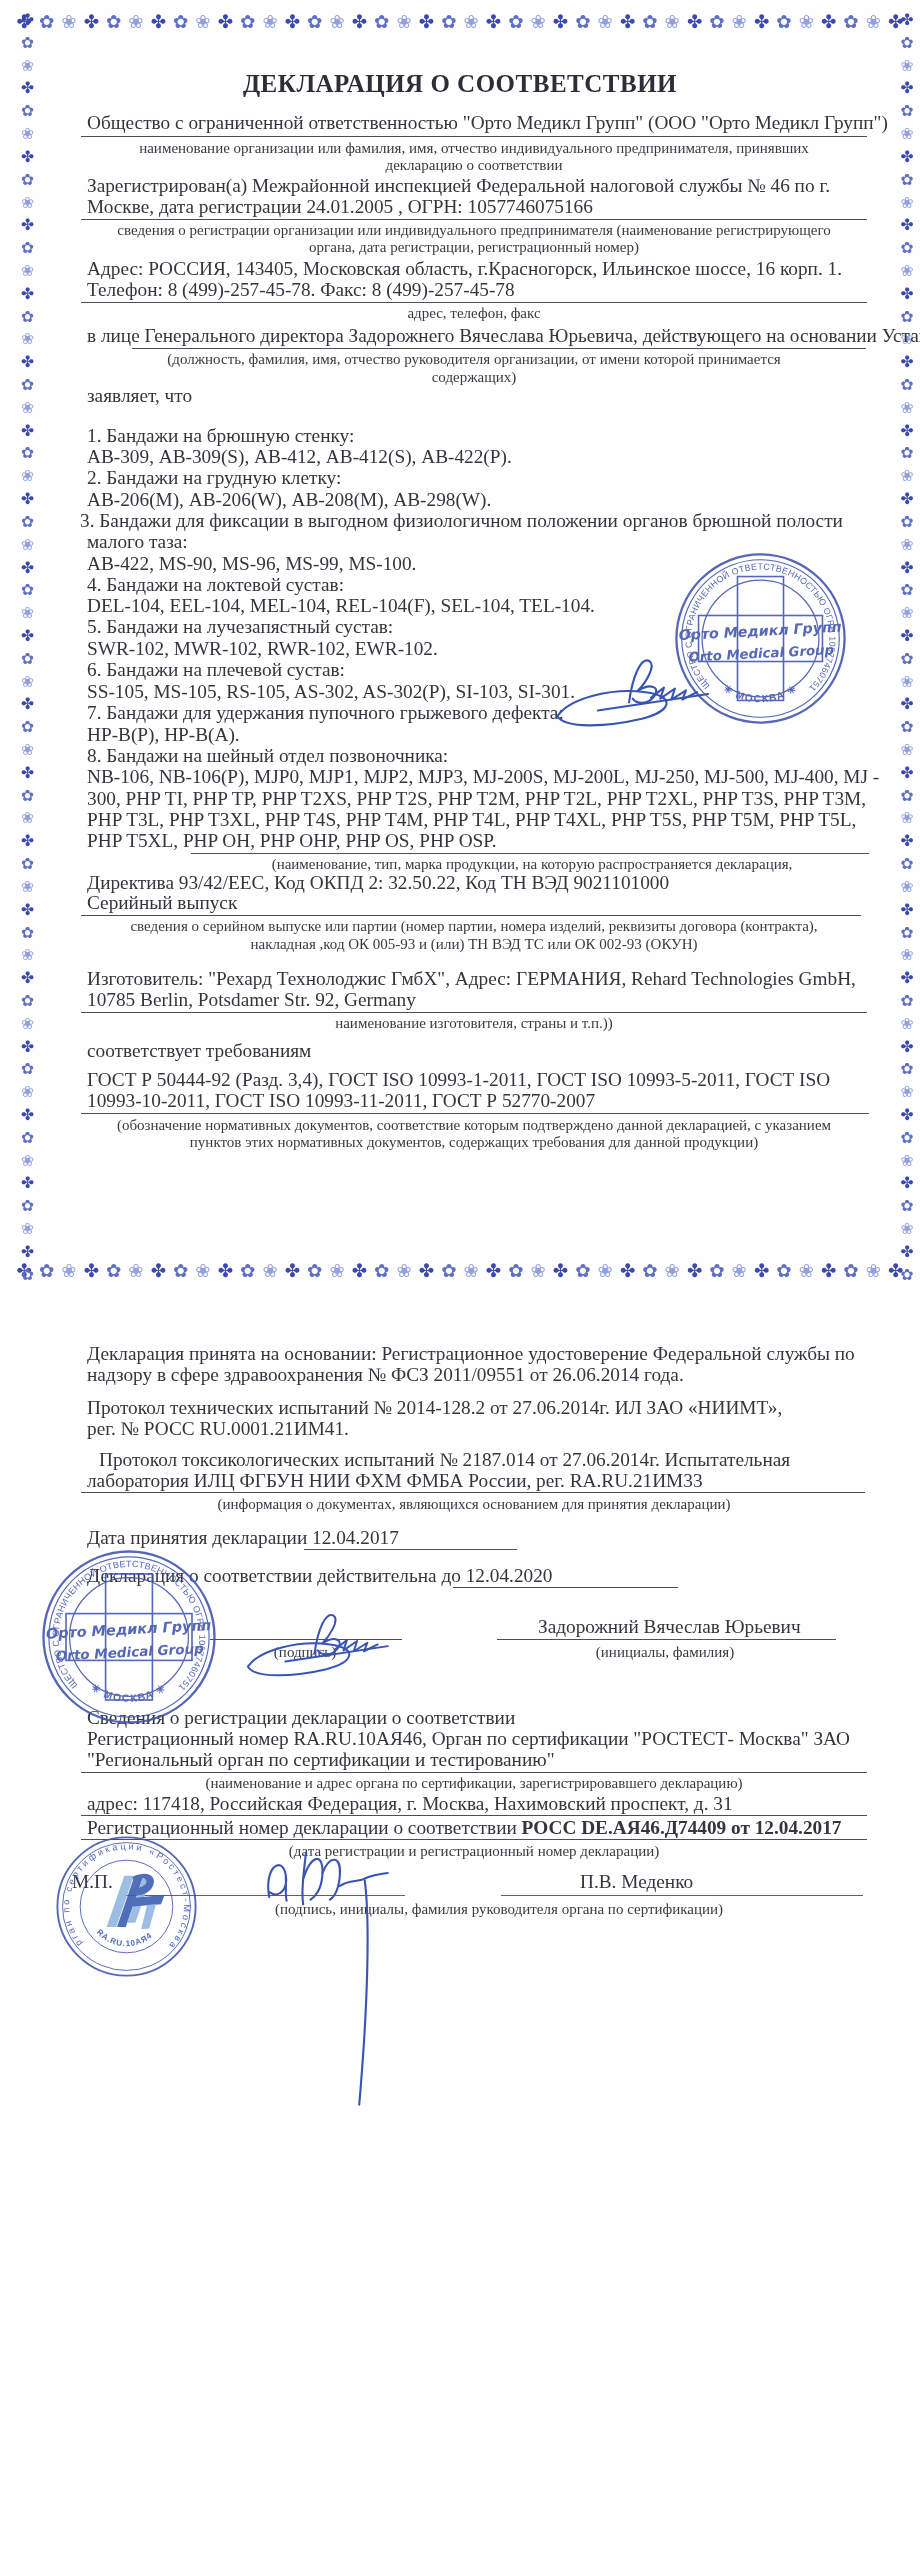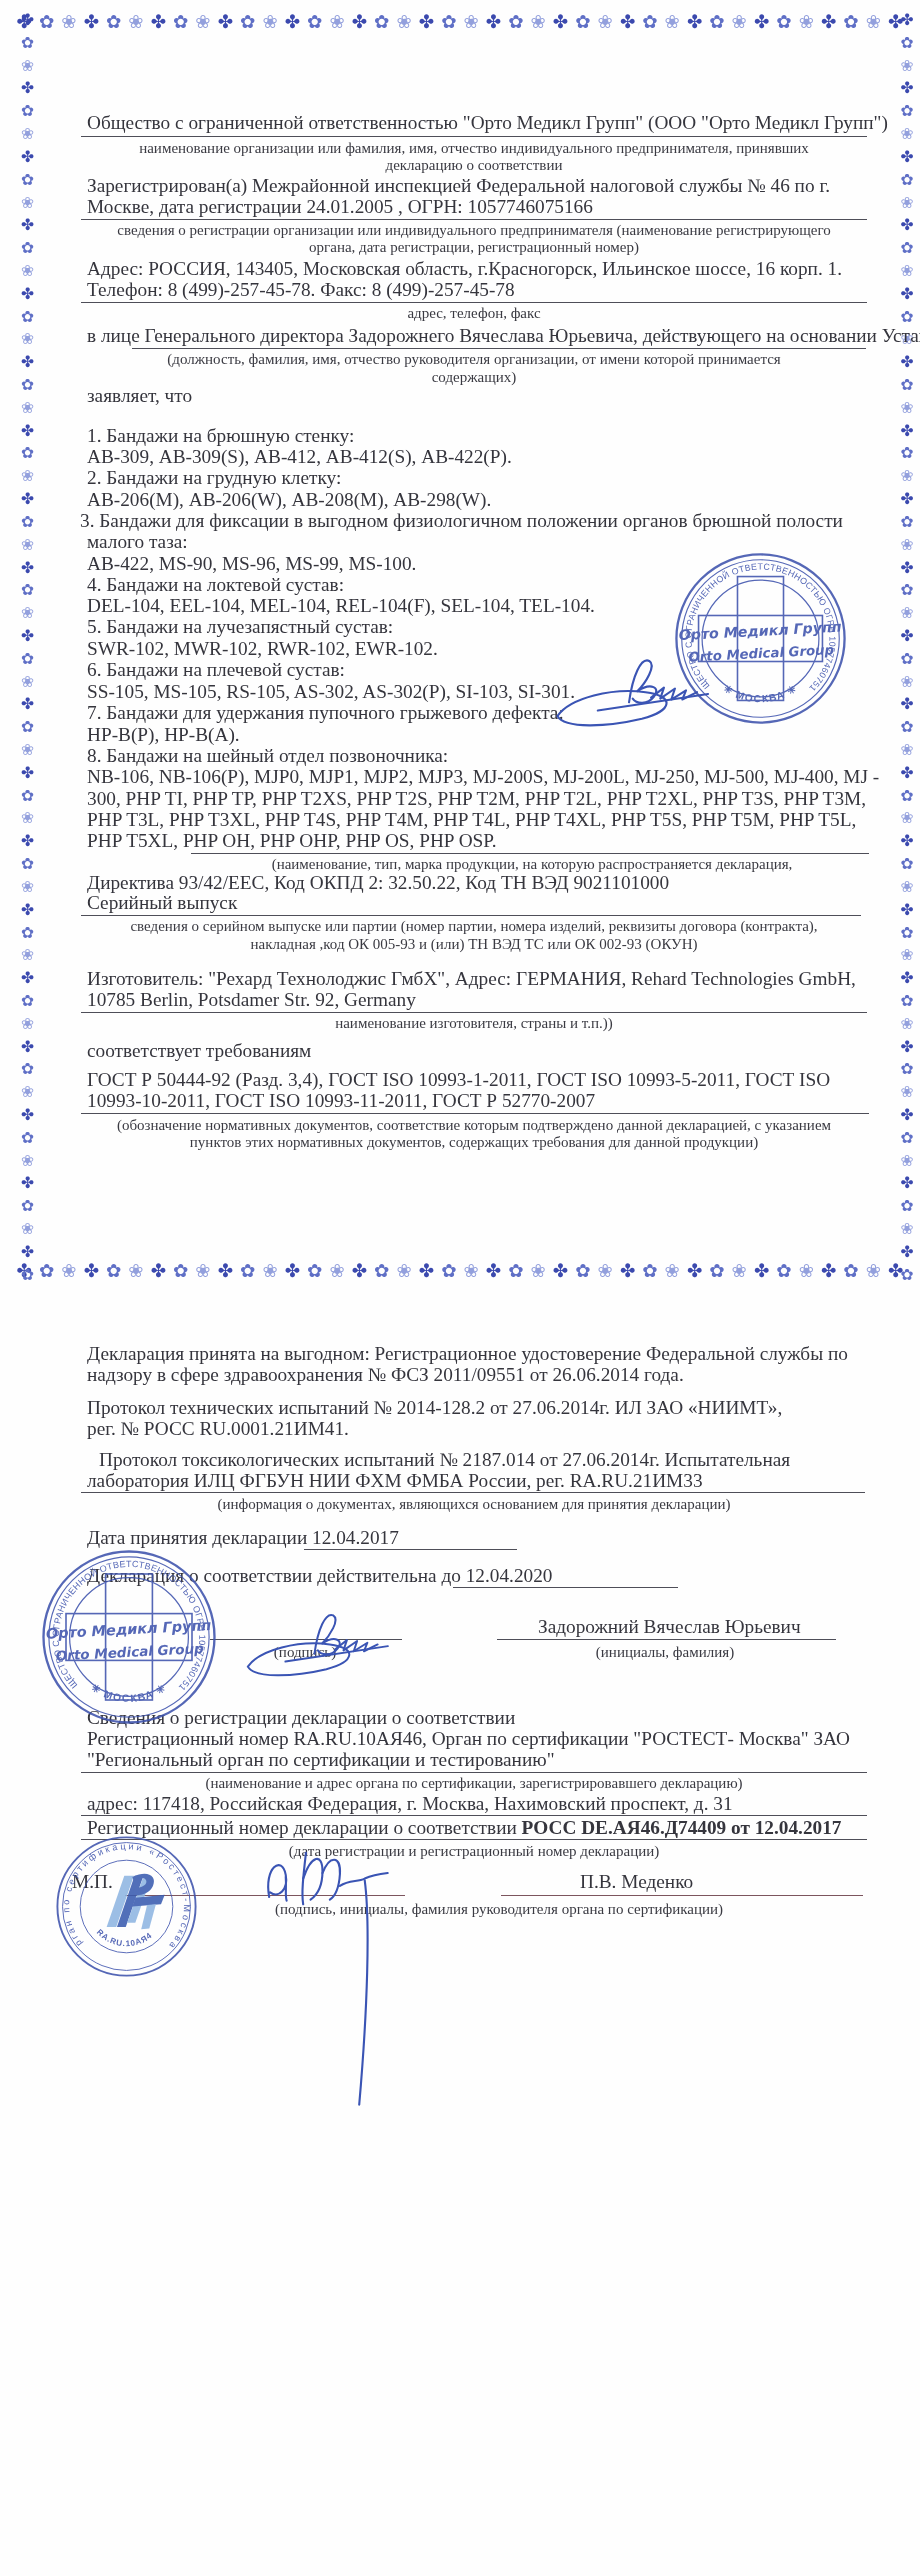--- a/index.html
+++ b/index.html
@@ -222,20 +222,21 @@
       <span class="g0">✤</span>
       <span class="g1">✿</span>
       <span class="g2">❀</span>
       <span class="g0">✤</span>
       <span class="g1">✿</span>
       <span class="g2">❀</span>
       <span class="g0">✤</span>
       <span class="g1">✿</span>
     </div>
 
+  <div class="title" style="left:460px;top:70px;">ДЕКЛАРАЦИЯ О СООТВЕТСТВИИ</div>
 
   <div class="t" style="left:87px;top:112px;">Общество с ограниченной ответственностью "Орто Медикл Групп"  (ООО "Орто Медикл Групп")</div>
   <div class="rule" style="left:81px;top:136px;width:786px;"></div>
   <div class="cap" style="left:474px;top:140px;">наименование организации или фамилия, имя, отчество индивидуального предпринимателя, принявших</div>
   <div class="cap" style="left:474px;top:157px;">декларацию о соответствии</div>
 
   <div class="t" style="left:87px;top:175px;">Зарегистрирован(а) Межрайонной инспекцией Федеральной налоговой службы № 46 по г.</div>
   <div class="t" style="left:87px;top:196px;">Москве, дата регистрации 24.01.2005 , ОГРН: 1057746075166</div>
   <div class="rule" style="left:81px;top:219px;width:786px;"></div>
   <div class="cap" style="left:474px;top:222px;">сведения о регистрации организации или индивидуального предпринимателя (наименование регистрирующего</div>
@@ -288,21 +289,21 @@
   <div class="rule" style="left:81px;top:1012px;width:786px;"></div>
   <div class="cap" style="left:474px;top:1015px;">наименование изготовителя, страны и т.п.))</div>
 
   <div class="t" style="left:87px;top:1040px;">соответствует требованиям</div>
   <div class="t" style="left:87px;top:1069px;">ГОСТ Р 50444-92 (Разд. 3,4), ГОСТ  ISO 10993-1-2011, ГОСТ  ISO 10993-5-2011, ГОСТ  ISO</div>
   <div class="t" style="left:87px;top:1090px;">10993-10-2011, ГОСТ  ISO 10993-11-2011, ГОСТ Р 52770-2007</div>
   <div class="rule" style="left:81px;top:1113px;width:788px;"></div>
   <div class="cap" style="left:474px;top:1117px;">(обозначение нормативных документов, соответствие которым подтверждено данной декларацией, с указанием</div>
   <div class="cap" style="left:474px;top:1134px;">пунктов этих нормативных документов, содержащих требования для данной продукции)</div>
 
-  <div class="t" style="left:87px;top:1343px;">Декларация принята на выгодном: Регистрационное удостоверение Федеральной службы по</div>
+  <div class="t" style="left:87px;top:1343px;">Декларация принята на основании: Регистрационное удостоверение Федеральной службы по</div>
   <div class="t" style="left:87px;top:1364px;">надзору в сфере здравоохранения № ФСЗ 2011/09551 от 26.06.2014 года.</div>
   <div class="t" style="left:87px;top:1397px;">Протокол  технических испытаний № 2014-128.2 от 27.06.2014г. ИЛ ЗАО «НИИМТ»,</div>
   <div class="t" style="left:87px;top:1418px;">рег. № РОСС RU.0001.21ИМ41.</div>
   <div class="t" style="left:87px;top:1449px;margin-left:12px;">Протокол токсикологических испытаний № 2187.014 от 27.06.2014г. Испытательная</div>
   <div class="t" style="left:87px;top:1470px;">лаборатория ИЛЦ ФГБУН НИИ ФХМ ФМБА России, рег. RA.RU.21ИМ33</div>
   <div class="rule" style="left:81px;top:1492px;width:784px;"></div>
   <div class="cap" style="left:474px;top:1496px;">(информация о документах, являющихся основанием для принятия декларации)</div>
 
   <div class="t" style="left:87px;top:1527px;">Дата принятия декларации 12.04.2017</div>
   <div class="rule" style="left:304px;top:1549px;width:213px;"></div>

